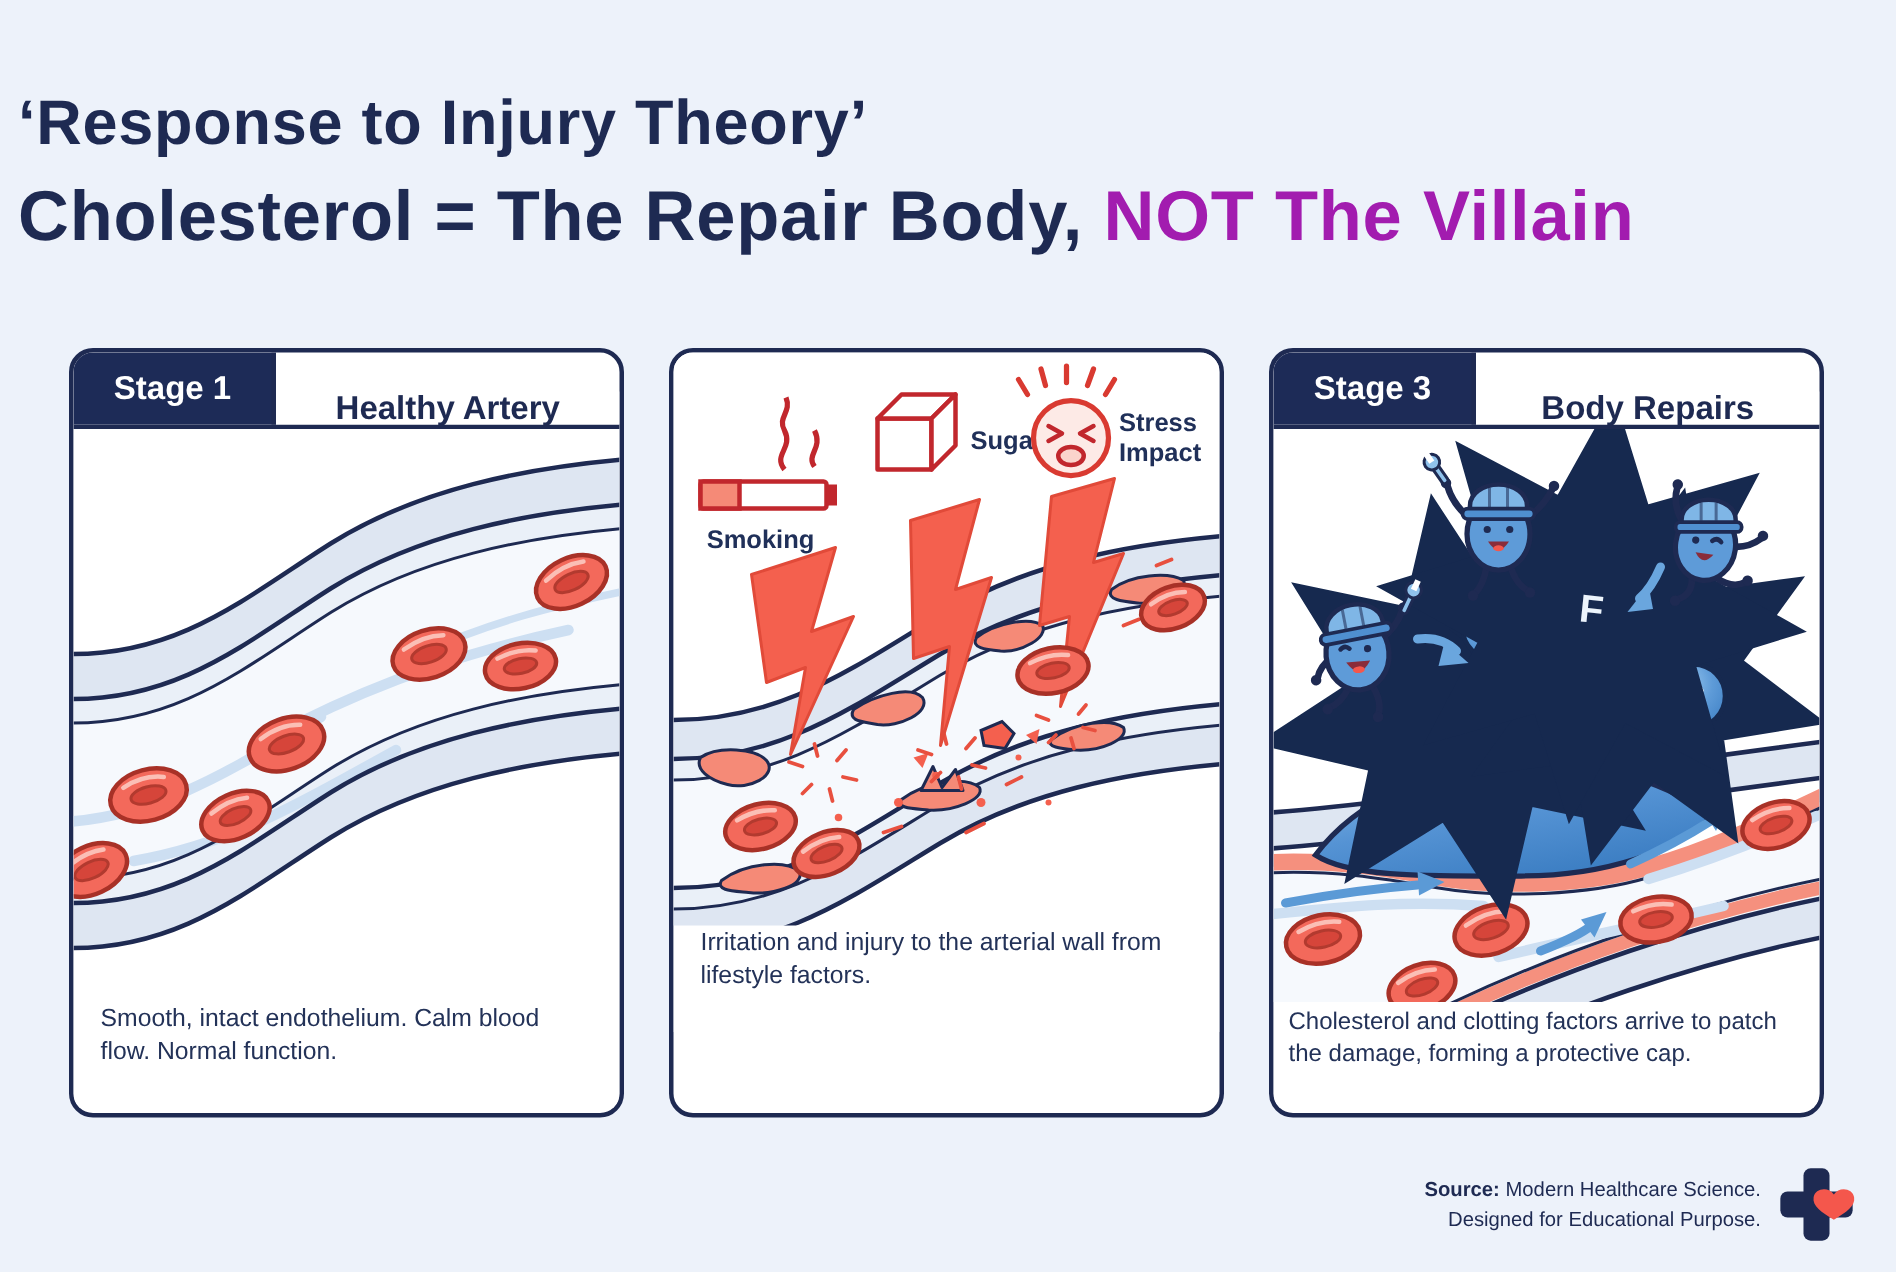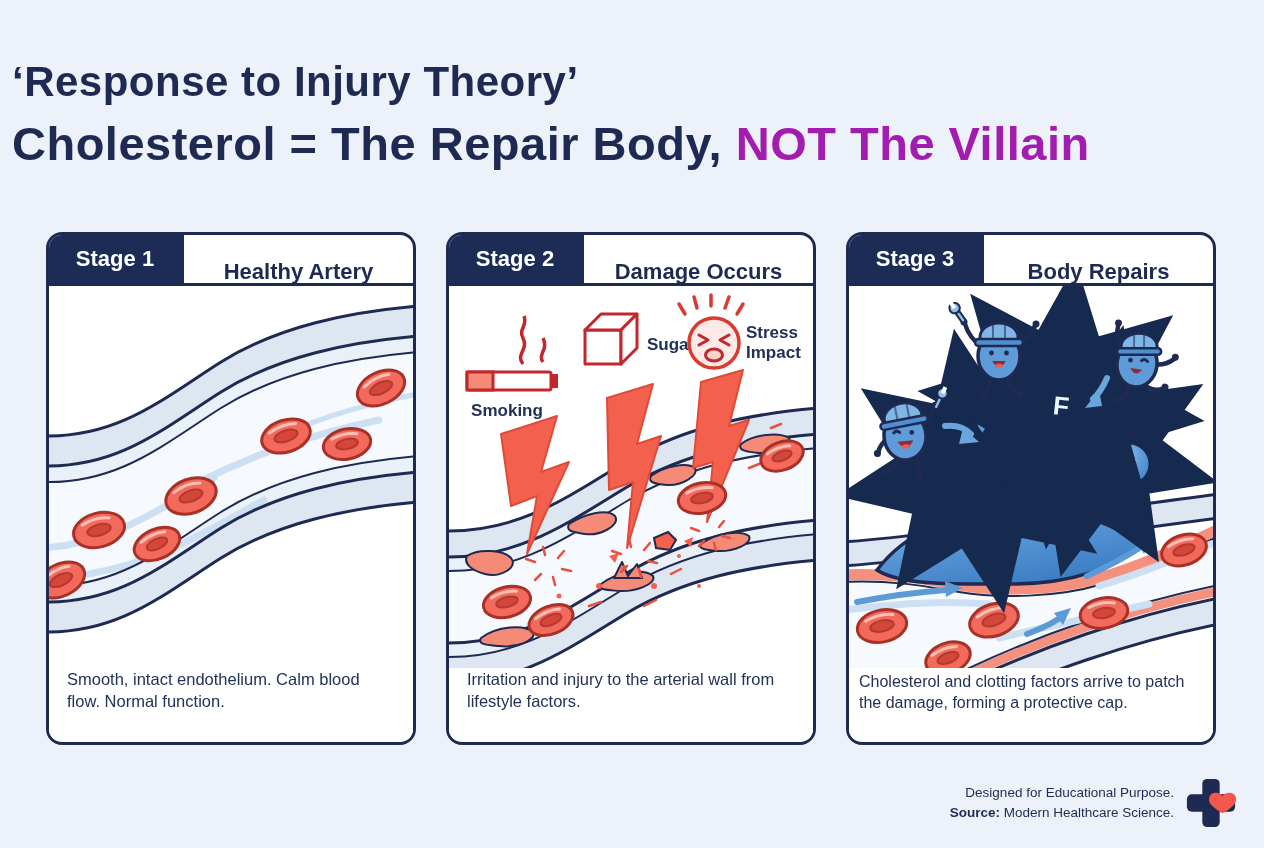--- a/index.html
+++ b/index.html
@@ -151,24 +151,20 @@
                 <ellipse class="rbc-inner" rx="12" ry="5.5"></ellipse>
                 <path class="rbc-hi" d="M-15,-8 Q0,-13 13,-9"></path>
               </g>
           </g>
         </svg>
         <p class="caption">Smooth, intact endothelium. Calm blood flow. Normal function.</p>
       </div>
     </section>
 
     <section class="card">
-      <div class="card-header">
-        <div class="stage-badge">Stage 2</div>
-        <div class="card-title">Damage Occurs</div>
-      </div>
       <div class="card-body">
         <svg class="illustration" width="364" height="382" viewBox="0 0 364 382">
 
           <path class="band-outer" d="M-6,245 C70,247 120,210 178,175 C235,141 300,128 370,122 L370,148 C300,154 235,167 178,201 C120,236 70,273 -6,271 Z"></path>
           <path class="band-inner" d="M-6,271 C70,273 120,236 178,201 C235,167 300,154 370,148 L370,162 C300,168 235,181 178,215 C120,250 70,287 -6,285 Z"></path>
           <path class="lumen" d="M-6,285 C70,287 120,250 178,215 C235,181 300,168 370,162 L370,234 C300,240 235,253 178,287 C120,322 70,359 -6,357 Z"></path>
           <path class="band-inner" d="M-6,357 C70,359 120,322 178,287 C235,253 300,240 370,234 L370,248 C300,254 235,267 178,301 C120,336 70,373 -6,371 Z"></path>
           <path class="band-outer" d="M-6,371 C70,373 120,336 178,301 C235,267 300,254 370,248 L370,274 C300,280 235,293 178,327 C120,362 70,399 -6,397 Z"></path>
           <path class="navy3" d="M-6,245 C70,247 120,210 178,175 C235,141 300,128 370,122"></path>
           <path class="navy3" d="M-6,271 C70,273 120,236 178,201 C235,167 300,154 370,148"></path>
@@ -463,22 +459,22 @@
             </g>
           </g>
         </svg>
         <p class="caption tight">Cholesterol and clotting factors arrive to patch the damage, forming a protective cap.</p>
       </div>
     </section>
   </div>
 
   <div class="footer">
     <div class="footer-text">
+      <div><b>Source:</b><span> Modern Healthcare Science.</span></div>
       <div>Designed for Educational Purpose.</div>
-      <div><b>Source:</b><span> Modern Healthcare Science.</span></div>
     </div>
     <svg width="54" height="54" viewBox="0 0 56 56">
       <rect x="19" y="3" width="18" height="50" rx="5" fill="#1e2a52"></rect>
       <rect x="3" y="19" width="50" height="18" rx="5" fill="#1e2a52"></rect>
       <path d="M40,21 c3.5,-5.5 13,-4.5 14,2 c1,6 -5.5,10.5 -14,15.5 c-8.5,-5 -15,-9.5 -14,-15.5 c1,-6.5 10.5,-7.5 14,-2 Z" fill="#f4574c"></path>
     </svg>
   </div>
 
 </div>
 

